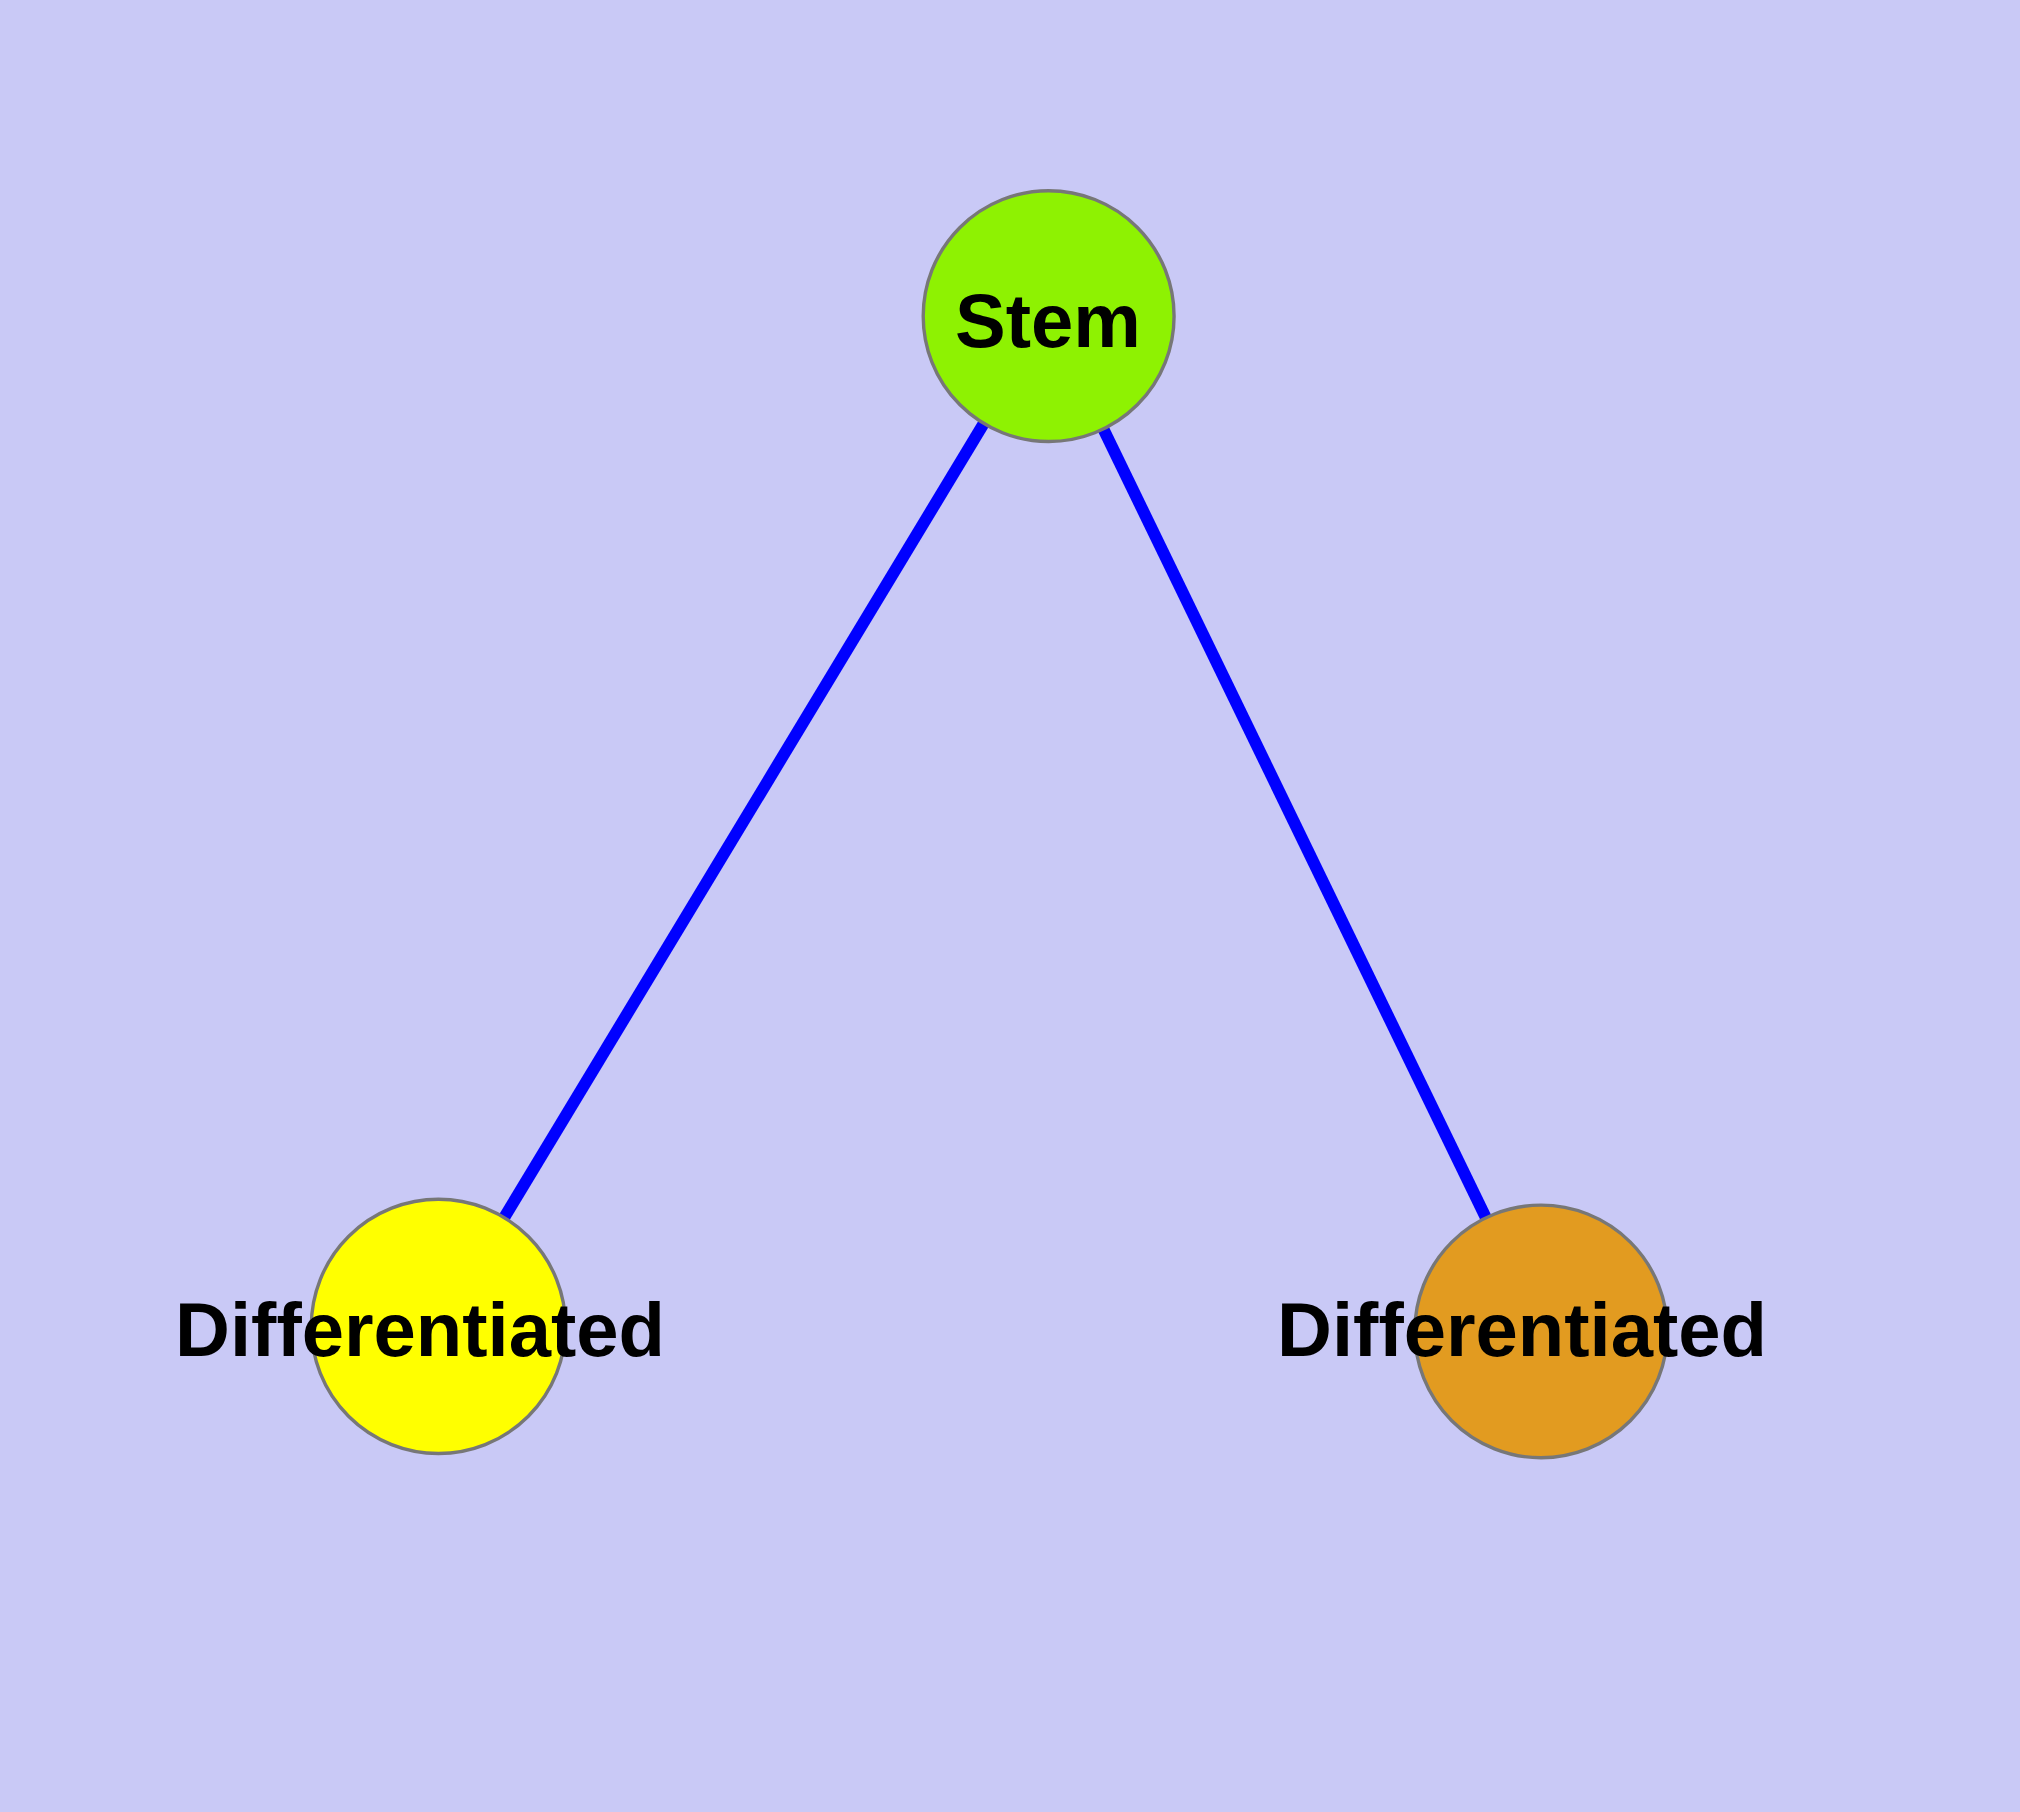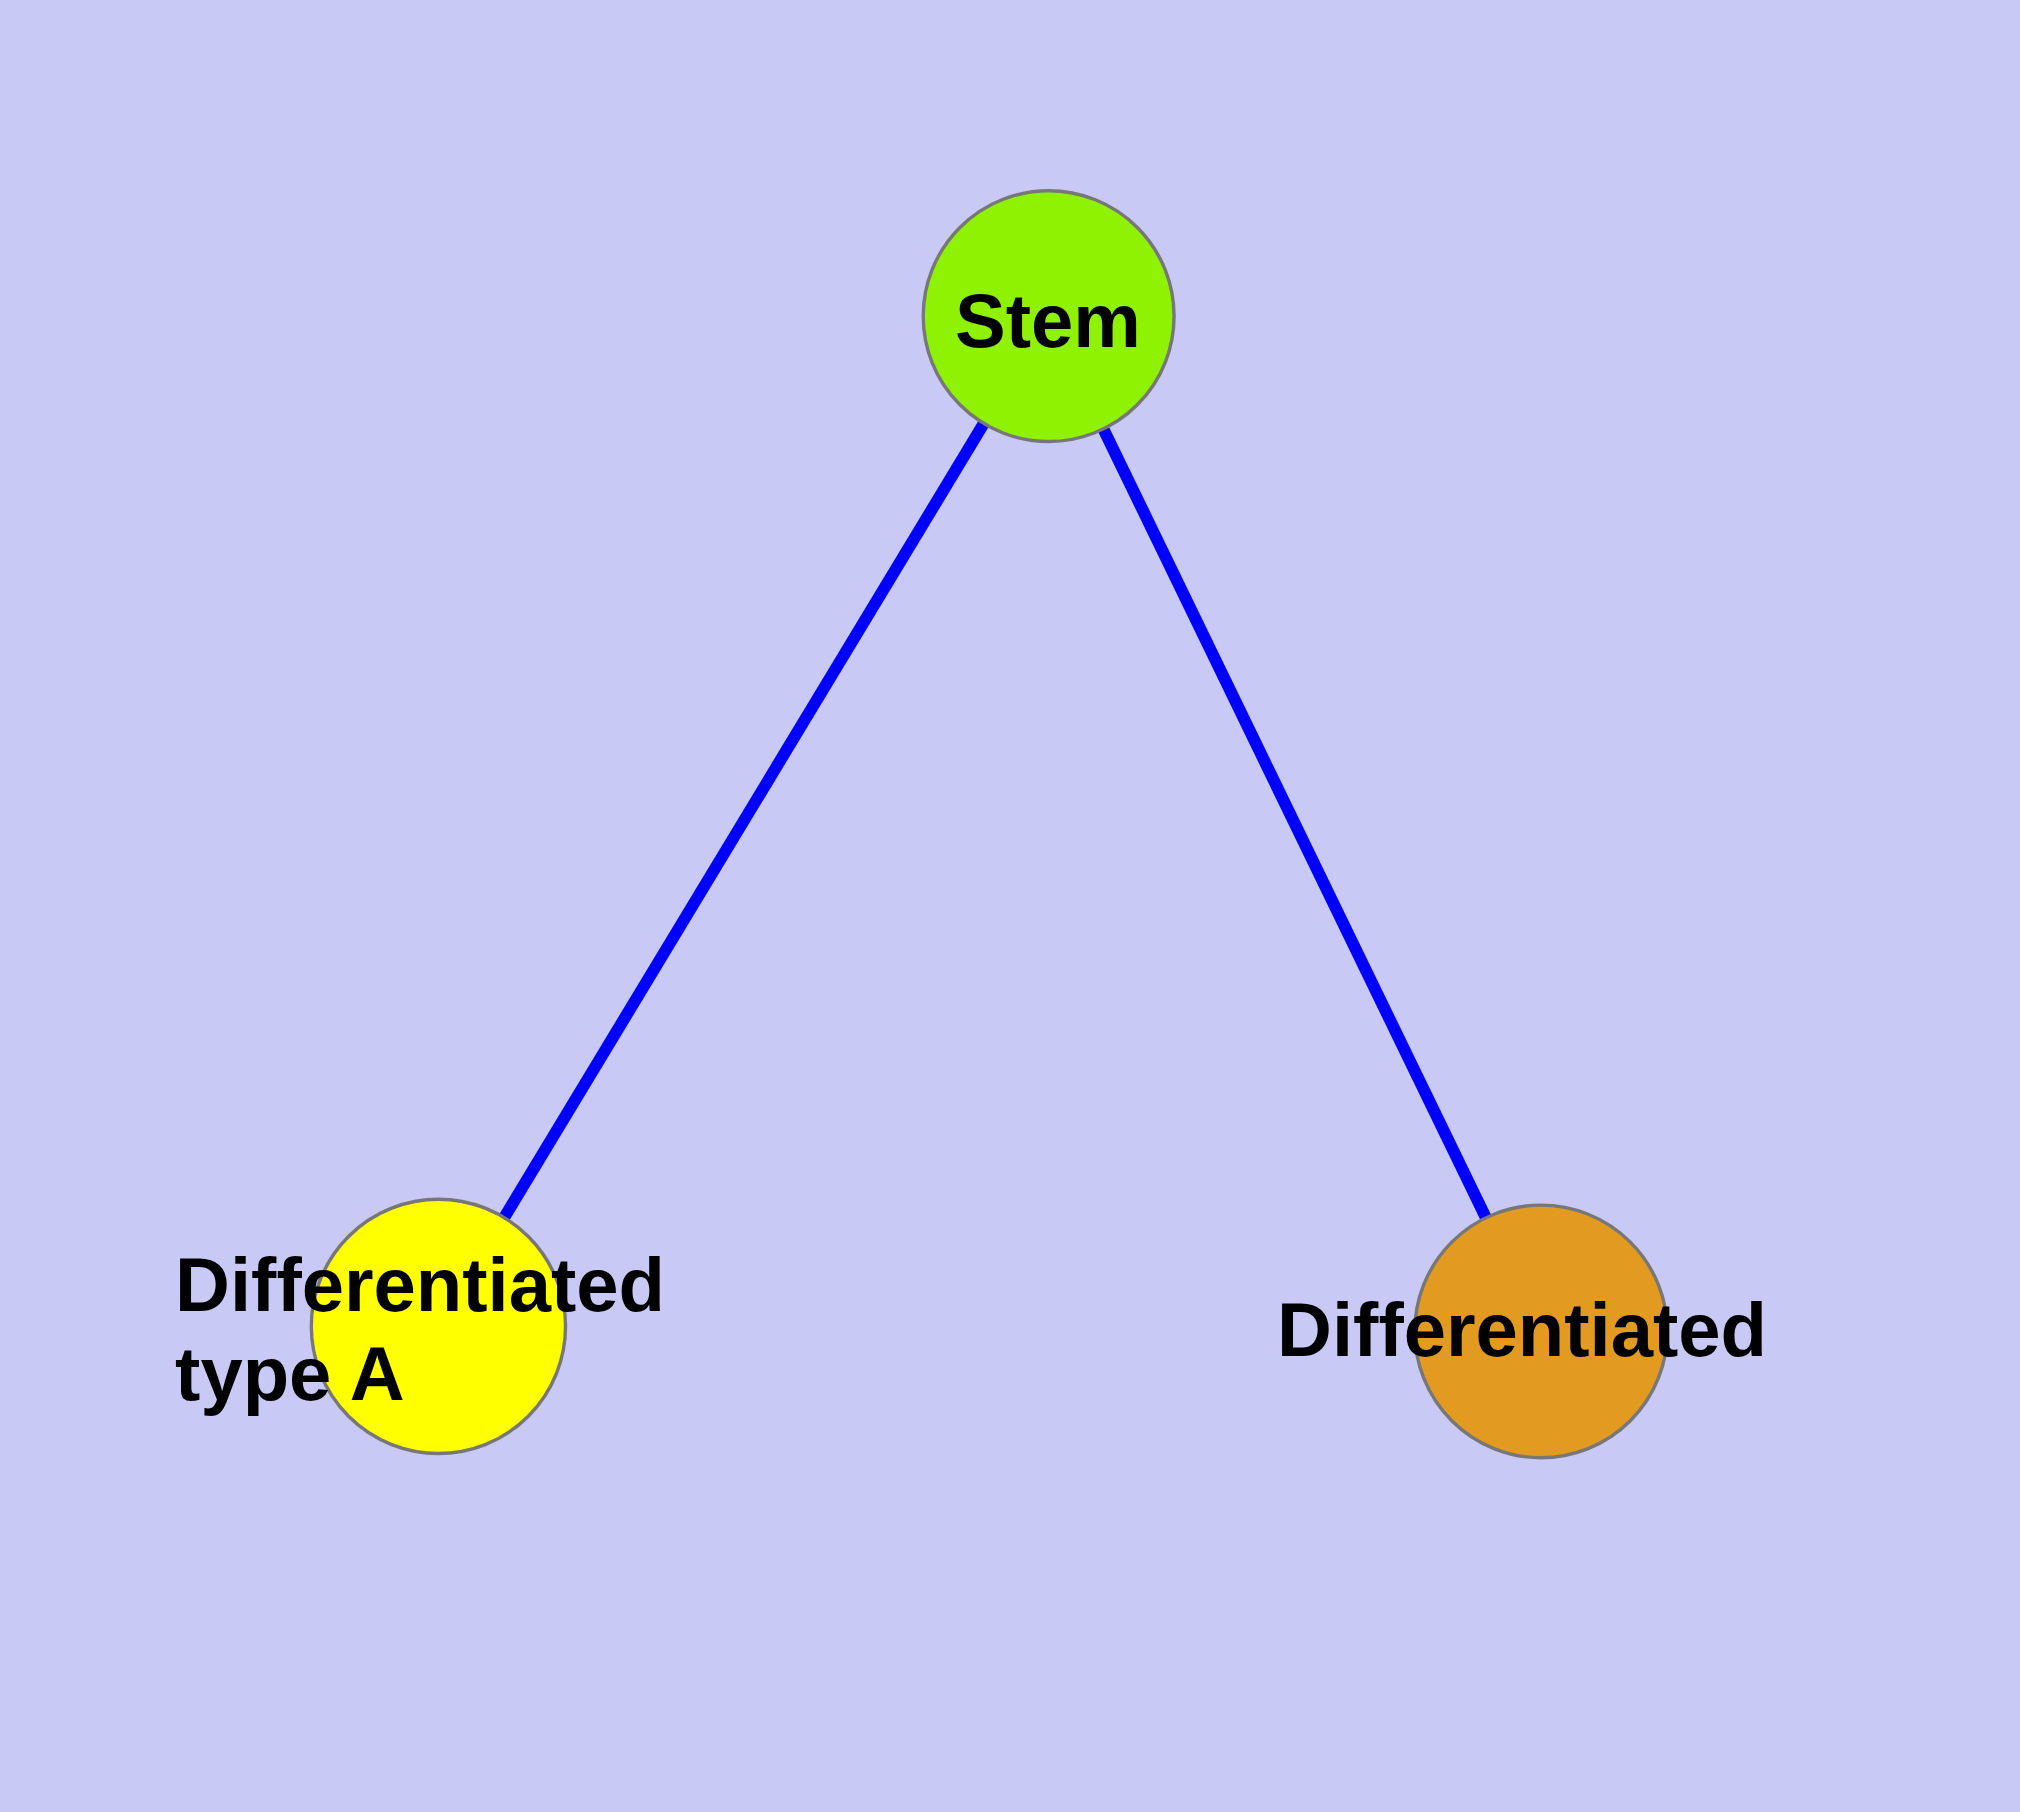--- a/index.html
+++ b/index.html
@@ -25,20 +25,21 @@
   .edge {
     stroke-width: 14px;
     stroke-linecap: butt;
   }
   .node-circle {
     stroke-width: 4px;
   }
   .node-label {
     position: absolute;
     transform: translate(-50%, -50%);
+    text-align: center;
     color: #000000;
     font-size: 76px;
     font-weight: bold;
     line-height: 89px;
     white-space: nowrap;
     pointer-events: none;
   }
   .node-label .label-line {
     display: block;
   }
@@ -64,21 +65,20 @@
 
     <circle class="node-circle" cx="1818" cy="1571" r="149" fill="#E29B20" stroke="#777777"></circle>
   </svg>
 
   <div class="node-label" id="label-stem">
     <span class="label-line">Stem</span>
   </div>
 
   <div class="node-label" id="label-type-a">
     <span class="label-line">Differentiated</span>
-    <span class="label-line">type A</span>
   </div>
 
   <div class="node-label" id="label-type-b">
     <span class="label-line">Differentiated</span>
   </div>
 
 </div>
 
 
 </body></html>

